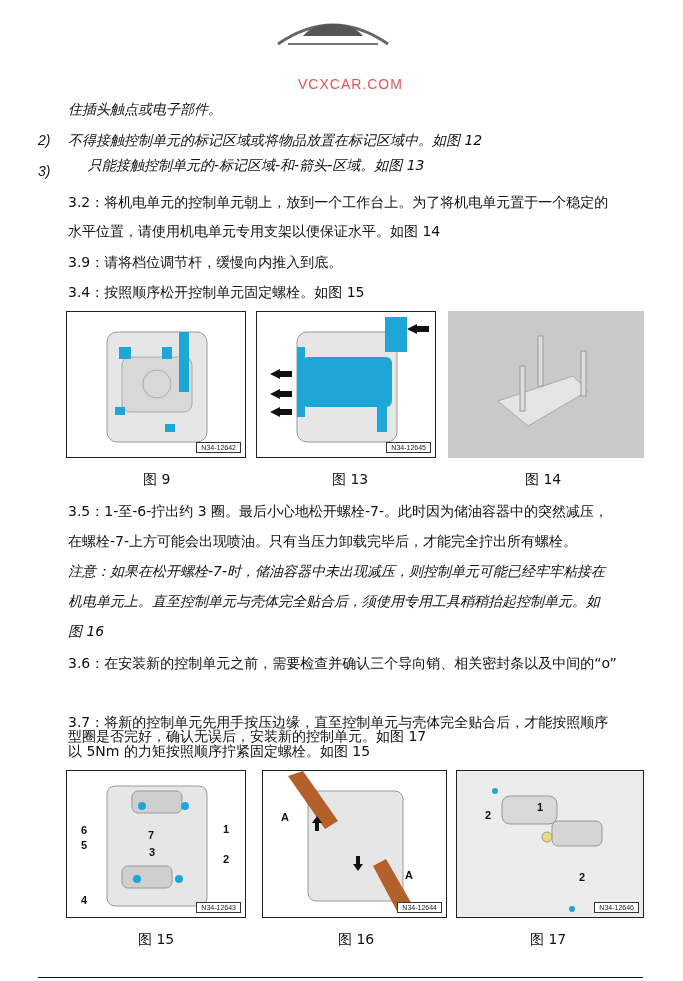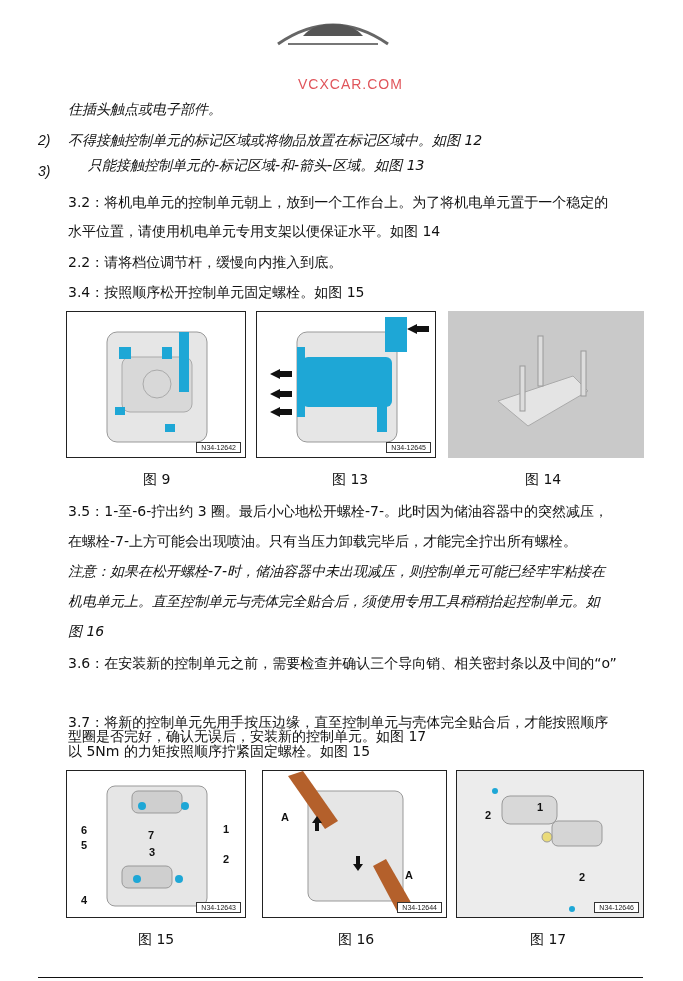--- a/index.html
+++ b/index.html
@@ -33,21 +33,21 @@
 <div class="line ital" style="left:68px;top:100px;">住插头触点或电子部件。</div>
 
 <div class="num" style="left:38px;top:131px;">2)</div>
 <div class="line ital" style="left:68px;top:131px;">不得接触控制单元的标记区域或将物品放置在标记区域中。如图 12</div>
 
 <div class="num" style="left:38px;top:162px;">3)</div>
 <div class="line ital" style="left:68px;top:156px;margin-left:20px;">只能接触控制单元的-标记区域-和-箭头-区域。如图 13</div>
 
 <div class="line" style="left:68px;top:193px;">3.2：将机电单元的控制单元朝上，放到一个工作台上。为了将机电单元置于一个稳定的</div>
 <div class="line" style="left:68px;top:222px;">水平位置，请使用机电单元专用支架以便保证水平。如图 14</div>
-<div class="line" style="left:68px;top:253px;">2.2：请将档位调节杆，缓慢向内推入到底。</div>
+<div class="line" style="left:68px;top:253px;">3.9：请将档位调节杆，缓慢向内推入到底。</div>
 <div class="line" style="left:68px;top:283px;">3.4：按照顺序松开控制单元固定螺栓。如图 15</div>
 
 <div class="fig" style="left:66px;top:311px;width:180px;height:147px;">
   <svg width="180" height="147">
     <rect x="40" y="20" width="100" height="110" rx="10" fill="#e6e6e6" stroke="#999"></rect>
     <rect x="55" y="45" width="70" height="55" rx="8" fill="#d8d8d8" stroke="#aaa"></rect>
     <circle cx="90" cy="72" r="14" fill="none" stroke="#aaa"></circle>
     <rect x="52" y="35" width="12" height="12" fill="#1ea7d6"></rect>
     <rect x="95" y="35" width="10" height="12" fill="#1ea7d6"></rect>
     <rect x="112" y="20" width="10" height="60" fill="#1ea7d6"></rect>

